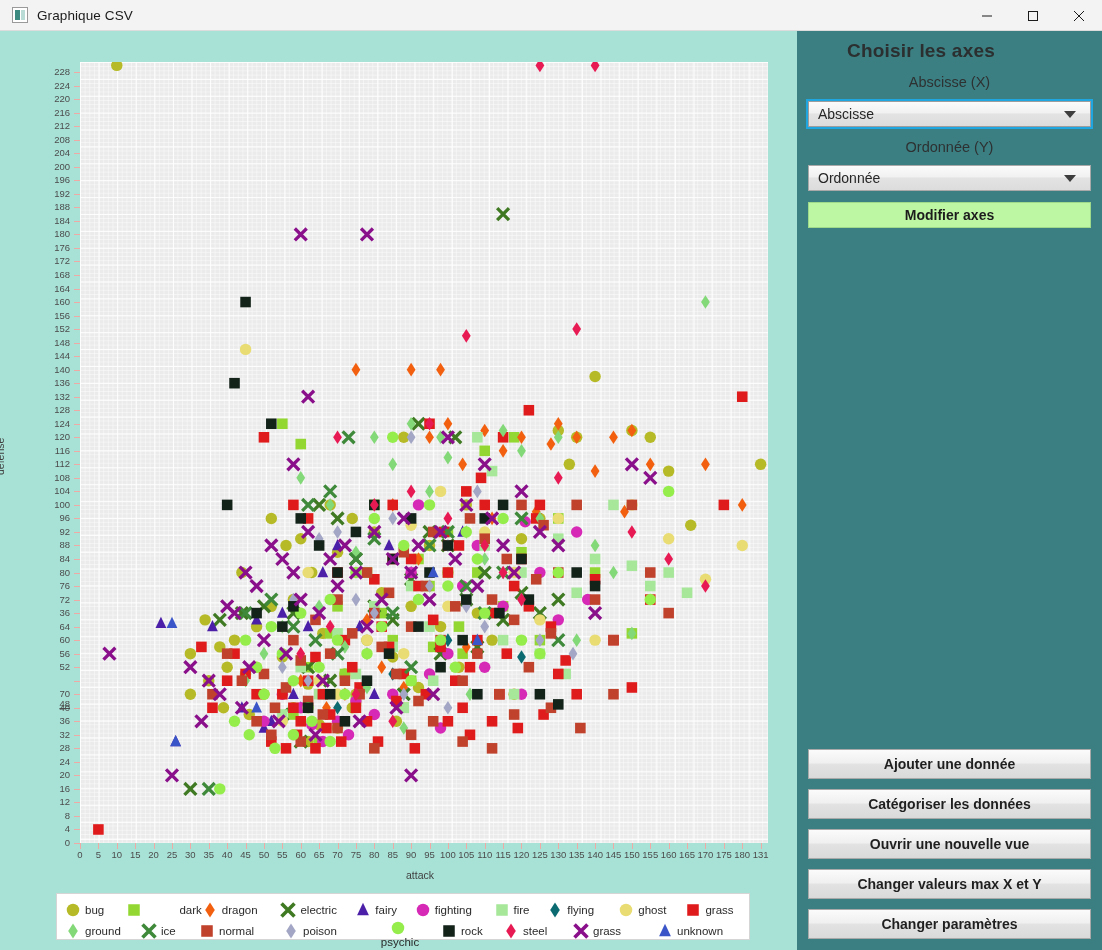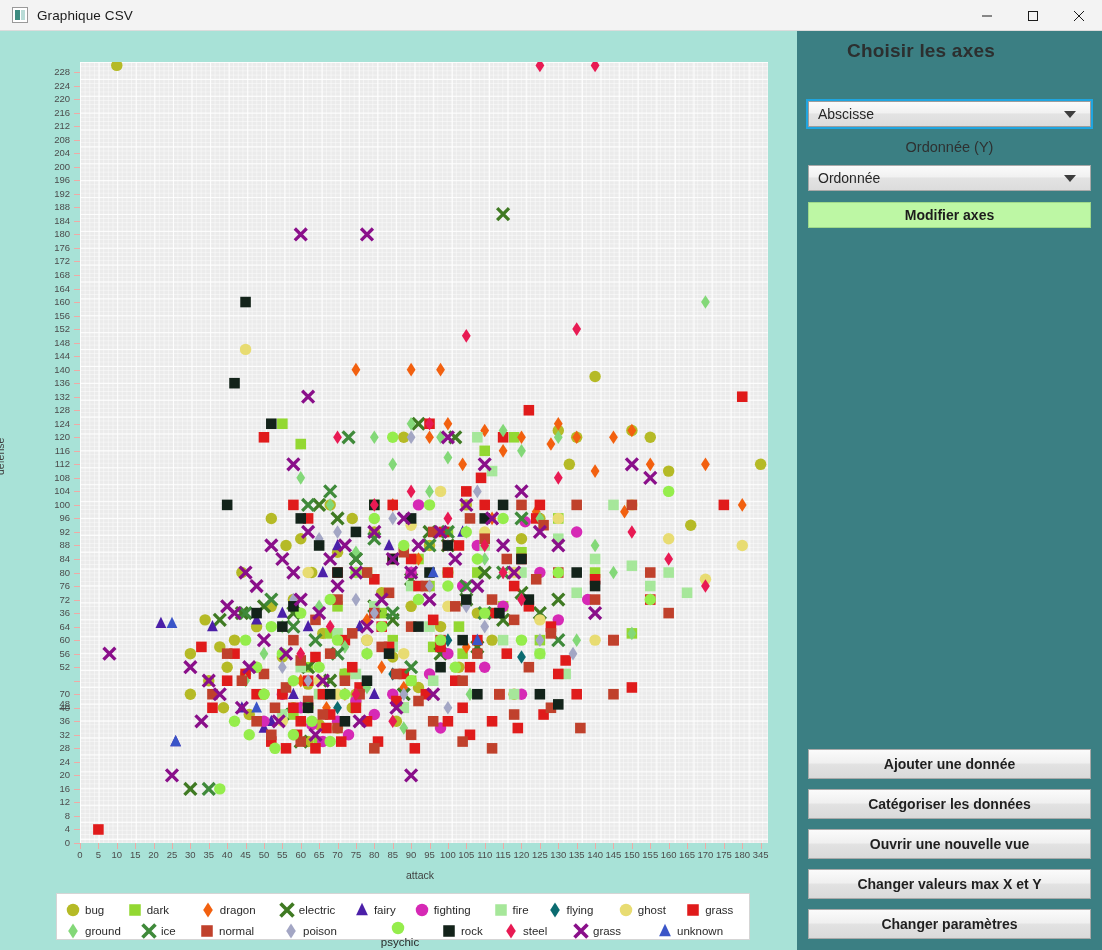--- a/index.html
+++ b/index.html
@@ -409,21 +409,21 @@
           <div class="xtick-label" style="left: 653.663px;">160</div>
           <div class="xtick-line" style="left: 687.059px;"></div>
           <div class="xtick-label" style="left: 672.059px;">165</div>
           <div class="xtick-line" style="left: 705.455px;"></div>
           <div class="xtick-label" style="left: 690.455px;">170</div>
           <div class="xtick-line" style="left: 723.85px;"></div>
           <div class="xtick-label" style="left: 708.85px;">175</div>
           <div class="xtick-line" style="left: 742.246px;"></div>
           <div class="xtick-label" style="left: 727.246px;">180</div>
           <div class="xtick-line" style="left: 760.642px;"></div>
-          <div class="xtick-label" style="left: 745.642px;">345</div>
+          <div class="xtick-label" style="left: 745.642px;">131</div>
         </div>
       <div id="plot-frame">
         <svg id="scatter" viewBox="0 0 688 781" preserveAspectRatio="none">
             <g>
               <circle cx="36.79144385026738" cy="3.380952380952408" r="5.720000000000001" fill="#b5ba26"></circle>
               <circle cx="110.37433155080214" cy="591.6666666666666" r="5.720000000000001" fill="#b5ba26"></circle>
               <circle cx="110.37433155080214" cy="632.2380952380952" r="5.720000000000001" fill="#b5ba26"></circle>
               <circle cx="125.0909090909091" cy="557.8571428571429" r="5.720000000000001" fill="#b5ba26"></circle>
               <circle cx="128.77005347593584" cy="618.7142857142857" r="5.720000000000001" fill="#b5ba26"></circle>
               <circle cx="139.80748663101605" cy="584.9047619047619" r="5.720000000000001" fill="#b5ba26"></circle>
@@ -1078,21 +1078,21 @@
     <div id="legend">
       <div class="legend-row" id="legend-row-1">
           <div class="legend-item" style="width: 64px;">
             <span class="legend-mark">
               <svg width="16" height="16" viewBox="0 0 16 16">
                 <circle cx="8" cy="8" r="6.24" fill="#b5ba26"></circle>
               </svg>
             </span>
             <span>bug</span>
           </div>
-          <div class="legend-item" style="width: 76px;">
+          <div class="legend-item" style="width: 76px; gap: 33px;">
             <span class="legend-mark">
               <svg width="16" height="16" viewBox="0 0 16 16">
                 <rect x="2.24" y="2.24" width="11.52" height="11.52" fill="#93d832"></rect>
               </svg>
             </span>
             <span>dark</span>
           </div>
           <div class="legend-item" style="width: 82px;">
             <span class="legend-mark">
               <svg width="16" height="16" viewBox="0 0 16 16">
@@ -1229,20 +1229,21 @@
                 <polygon points="8,0.8000000000000007 13.904,13.184 2.096000000000001,13.184" fill="#3a55c8"></polygon>
               </svg>
             </span>
             <span>unknown</span>
           </div>
         </div>
     </div>
 
     <div id="panel">
       <div id="panel-title">Choisir les axes</div>
+      <div class="panel-sublabel" style="top:43px">Abscisse (X)</div>
       <div class="combo focused" style="top:70px">
         <span>Abscisse</span>
         <span class="caret"></span>
       </div>
       <div class="panel-sublabel" style="top:108px">Ordonnée (Y)</div>
       <div class="combo" style="top:134px">
         <span>Ordonnée</span>
         <span class="caret"></span>
       </div>
       <div id="btn-modifier" style="top:171px">Modifier axes</div>

